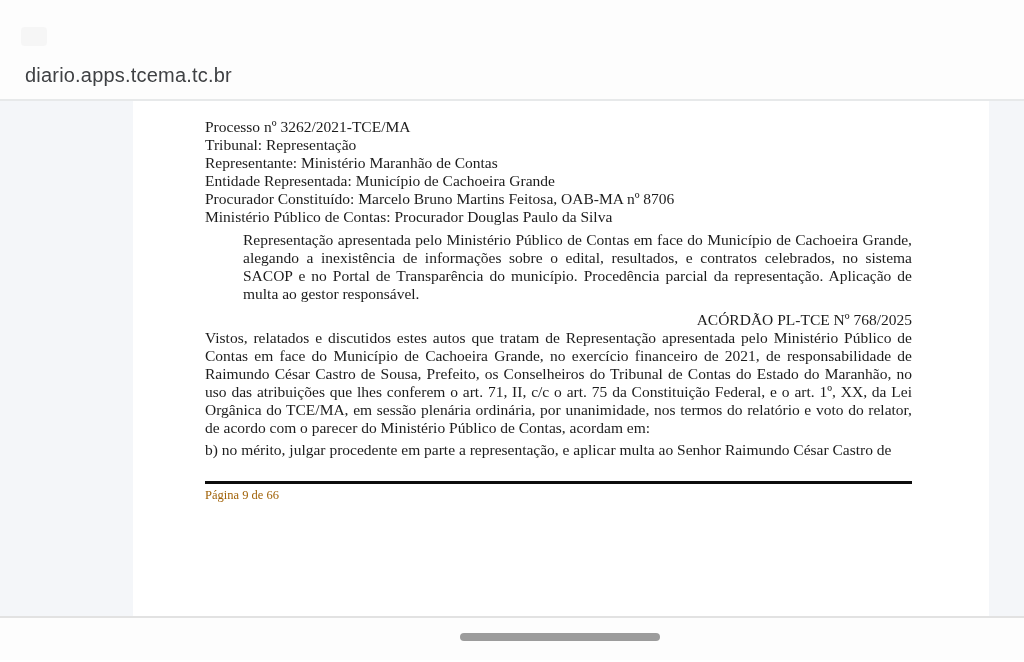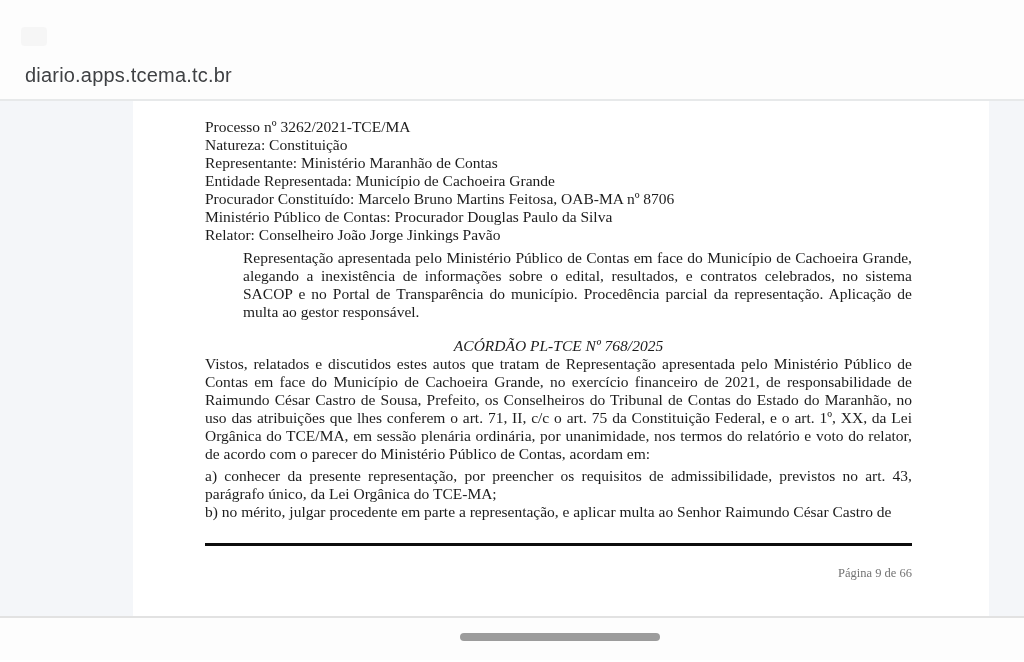--- a/index.html
+++ b/index.html
@@ -53,40 +53,38 @@
     font-size: 15.5px;
     line-height: 18px;
   }
   .hline { text-align: justify; }
   .doc-summary {
     margin-left: 38px;
     margin-top: 5px;
     text-align: justify;
   }
   .doc-title {
-    text-align: center;
-    margin-top: 16px;
-    font-style: italic;
+    text-align: right;
+    margin-top: 8px;
   }
   .doc-body { text-align: justify; }
   .doc-item { text-align: justify; }
   .doc-items { margin-top: 4px; }
 
   .footer-rule {
     margin-top: 22px;
     width: 707px;
     height: 3px;
     background: #0d0d0d;
   }
   .page-number {
-    margin-top: 20px;
-    text-align: right;
+    margin-top: 4px;
     font-size: 12.5px;
     line-height: 14px;
-    color: #737373;
+    color: #a16207;
   }
 
   
   .bottom-bar {
     position: relative;
     width: 100%; height: 42px;
     background: #fdfdfd;
   }
   .home-indicator {
     position: absolute;
@@ -105,35 +103,33 @@
   <div class="top-bar">
     <div class="ghost-icon"></div>
     <div class="url-text">diario.apps.tcema.tc.br</div>
   </div>
 
   <div class="viewer">
     <div class="gutter-left"></div>
 
     <div class="pdf-page">
       <div class="hline">Processo nº 3262/2021-TCE/MA</div>
-      <div class="hline">Natureza: Constituição</div>
+      <div class="hline">Tribunal: Representação</div>
       <div class="hline">Representante: Ministério Maranhão de Contas</div>
       <div class="hline">Entidade Representada: Município de Cachoeira Grande</div>
       <div class="hline">Procurador Constituído: Marcelo Bruno Martins Feitosa, OAB-MA nº 8706</div>
       <div class="hline">Ministério Público de Contas: Procurador Douglas Paulo da Silva</div>
-      <div class="hline">Relator: Conselheiro João Jorge Jinkings Pavão</div>
 
       <div class="doc-summary">Representação apresentada pelo Ministério Público de Contas em face do Município de Cachoeira Grande, alegando a inexistência de informações sobre o edital, resultados, e contratos celebrados, no sistema SACOP e no Portal de Transparência do município. Procedência parcial da representação. Aplicação de multa ao gestor responsável.</div>
 
       <div class="doc-title">ACÓRDÃO PL-TCE Nº 768/2025</div>
 
       <div class="doc-body">Vistos, relatados e discutidos estes autos que tratam de Representação apresentada pelo Ministério Público de Contas em face do Município de Cachoeira Grande, no exercício financeiro de 2021, de responsabilidade de Raimundo César Castro de Sousa, Prefeito, os Conselheiros do Tribunal de Contas do Estado do Maranhão, no uso das atribuições que lhes conferem o art. 71, II, c/c o art. 75 da Constituição Federal, e o art. 1º, XX, da Lei Orgânica do TCE/MA, em sessão plenária ordinária, por unanimidade, nos termos do relatório e voto do relator, de acordo com o parecer do Ministério Público de Contas, acordam em:</div>
 
       <div class="doc-items">
-        <div class="doc-item">a) conhecer da presente representação, por preencher os requisitos de admissibilidade, previstos no art. 43, parágrafo único, da Lei Orgânica do TCE-MA;</div>
         <div class="doc-item">b) no mérito, julgar procedente em parte a representação, e aplicar multa ao Senhor Raimundo César Castro de</div>
       </div>
 
       <div class="footer-rule"></div>
       <div class="page-number">Página 9 de 66</div>
     </div>
 
     <div class="gutter-right"></div>
   </div>
 

